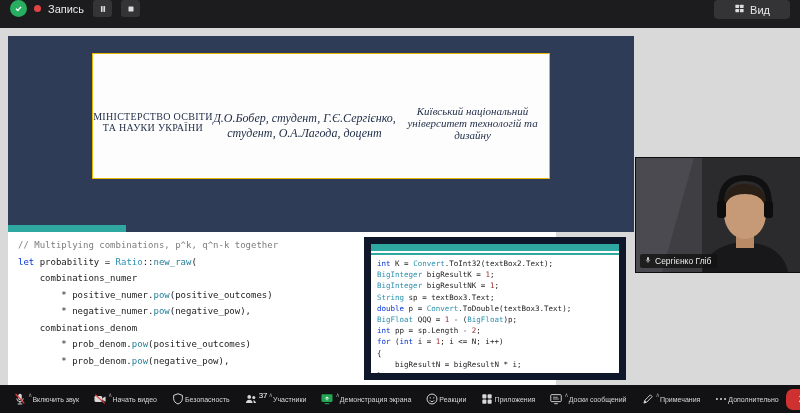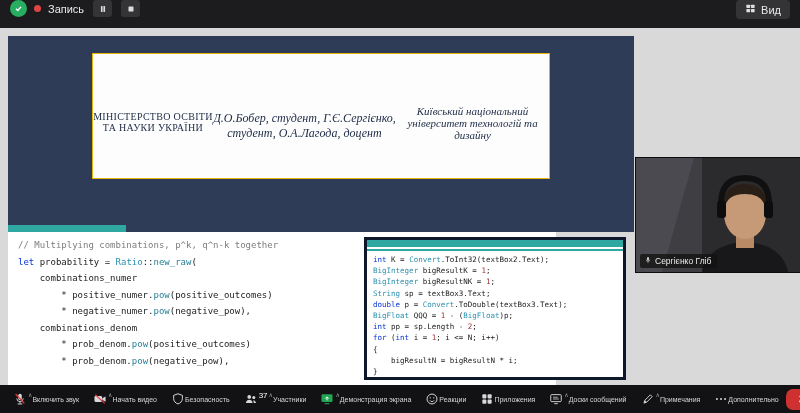--- a/index.html
+++ b/index.html
@@ -11,41 +11,41 @@
   .top-bar{position:absolute;top:0;left:0;right:0;height:28px;background:#1c1c1e;
     display:flex;align-items:flex-start;justify-content:space-between;padding:0 10px;z-index:6}
   .tb-left{display:flex;align-items:center;gap:7px}
   .shield-badge{width:17px;height:17px;border-radius:50%;background:#27ae60;
     display:flex;align-items:center;justify-content:center;cursor:pointer}
   .rec-dot{width:7px;height:7px;border-radius:50%;background:#e04545}
   .rec-label{color:#e8e8e8;font-size:11px}
   .tb-ctl{width:19px;height:17px;background:#343436;border:none;border-radius:3px;
     display:flex;align-items:center;justify-content:center;cursor:pointer;margin-left:2px}
   .view-btn{display:flex;align-items:center;gap:5px;background:#343436;border:none;
-    border-radius:4px;color:#e8e8e8;font-size:11px;padding:3px 9px;cursor:pointer}
+    border-radius:4px;color:#e8e8e8;font-size:11px;padding:3px 20px;cursor:pointer}
 
   
   .stage{position:absolute;top:28px;left:0;right:0;bottom:28px;background:#d9d9d9}
   .slide{position:absolute;left:8px;top:8px;width:626px;height:196px;background:#2e3c58}
   .slide-box{position:absolute;left:84px;top:17px;width:458px;height:126px;background:#fdfdfd;
     border:1px solid #eab308;display:flex;flex-direction:row;align-items:center;
     padding-top:11px;font-family:"Liberation Serif",serif;color:#1c2a45;text-align:center}
   .ministry{font-size:10px;letter-spacing:.3px}
   .slide-title{font-weight:bold;font-size:12.5px;margin-top:8px;line-height:16px}
   .slide-authors{font-style:italic;font-size:12px;margin-top:8px}
   .slide-univ{font-style:italic;font-size:11px;margin-top:3px}
   .slide-footer{position:absolute;bottom:13px;width:100%;text-align:center;color:#eef0f4;
     font-family:"Liberation Serif",serif;font-size:11px}
   .teal-left{position:absolute;left:0;bottom:0;width:118px;height:7px;background:#2fa8a2}
 
   .code-area{position:absolute;left:8px;top:204px;width:548px;height:153px;background:#ffffff}
   .codepre{font-family:"DejaVu Sans Mono",monospace;white-space:pre}
   .code-left{position:absolute;left:10px;top:5px;font-size:9px;line-height:16.5px}
   .code-right-panel{position:absolute;left:356px;top:5px;width:262px;height:143px;
-    border:3px solid #0f172a;background:#fff;overflow:hidden}
+    border:7px solid #0f172a;background:#fff;overflow:hidden}
   .teal-band{height:7px;background:#2fa8a2}
   .teal-line{height:2px;background:#2fa8a2;margin-top:2px}
   .code-right{padding:3px 6px 0 6px;font-size:7.5px;line-height:11.2px}
   .tk-com{color:#7d7d7d}.tk-kw{color:#0433d6}.tk-ty{color:#2b91af}
   .tk-fn{color:#267f99}.tk-num{color:#9b3030}.tk-pl{color:#222}
 
   
   .video-tile{position:absolute;right:0;top:130px;width:164px;height:114px;background:#222;
     box-shadow:0 0 0 1px #0d0d0d;cursor:pointer}
   .video-tile svg{display:block}

